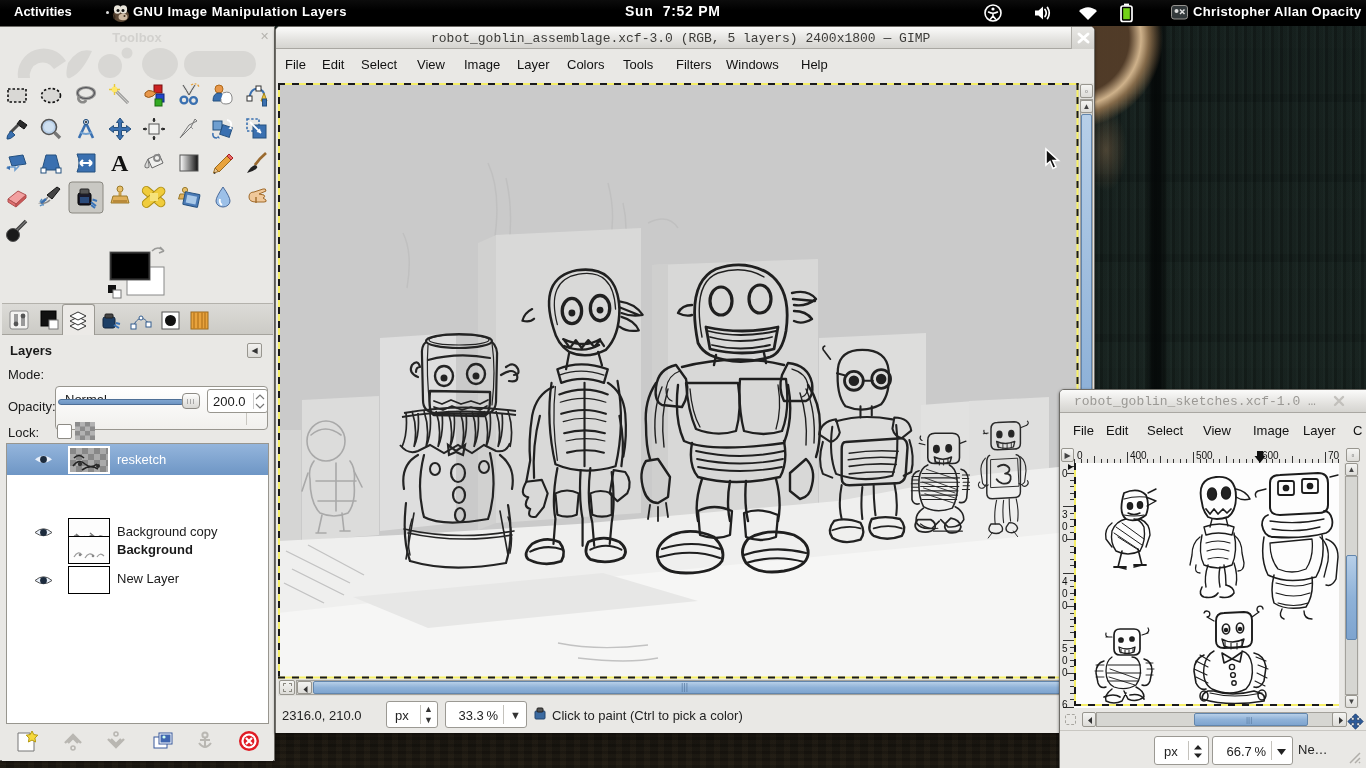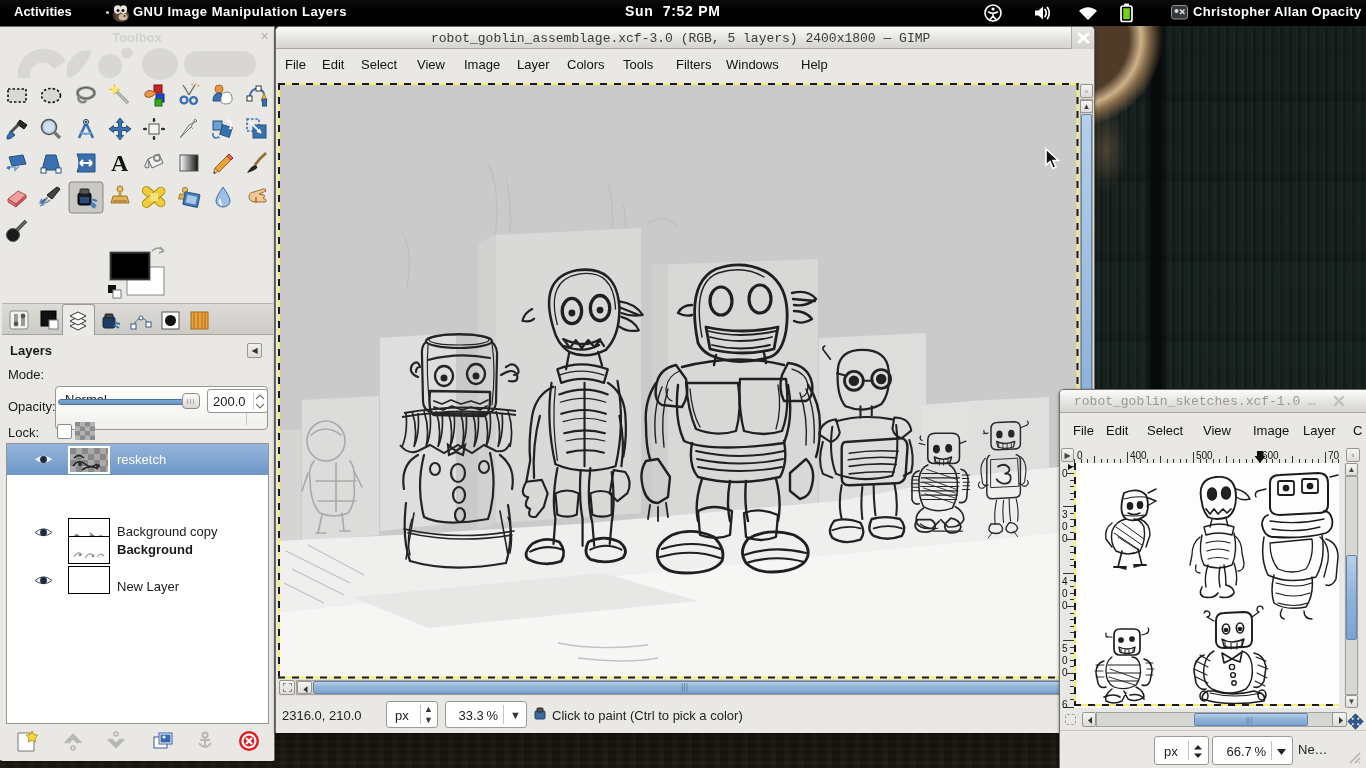--- a/index.html
+++ b/index.html
@@ -413,21 +413,21 @@
       </div>
       <div style="position:absolute;left:0;top:121px;width:261px;height:30px;">
         <svg style="position:absolute;left:27px;top:9px;" width="19" height="13">
             <path d="M1 6.5 Q9.5 -1 18 6.5 Q9.5 13 1 6.5 Z" fill="#e9f0fa" stroke="#555" stroke-width="1"></path>
             <circle cx="9.5" cy="6.5" r="3.4" fill="#1c2b3d"></circle>
           </svg>
         <svg style="position:absolute;left:61px;top:1px;" width="42" height="28">
             <rect width="42" height="28" fill="#000"></rect>
             <rect x="1" y="1" width="40" height="26" fill="#ffffff"></rect>
           </svg>
-        <span style="position:absolute;left:110px;top:14px;">New Layer</span>
+        <span style="position:absolute;left:110px;top:6px;">New Layer</span>
       </div>
     </div>
 
     <svg style="position:absolute;left:0;top:392px;" width="271" height="30">
       <g>
         <path d="M16 6 h12 l4 4 v14 h-16 Z" fill="#fefefe" stroke="#777"></path>
           <path d="M28 6 l0 4 l4 0" fill="none" stroke="#777"></path>
         <path d="M30 4 l1.8 3.6 4 .6 -2.9 2.8 .7 4 -3.6 -1.9 -3.6 1.9 .7 -4 -2.9 -2.8 4 -.6 Z" fill="#f6d93c" stroke="#b69a10"></path>
         <path d="M63 16 l8 -8 l8 8 M66 16 l5 -5 l5 5" fill="none" stroke="#b9b7b2" stroke-width="2.4"></path>
           <circle cx="71" cy="21" r="2" fill="none" stroke="#b9b7b2" stroke-width="1.6"></circle>

